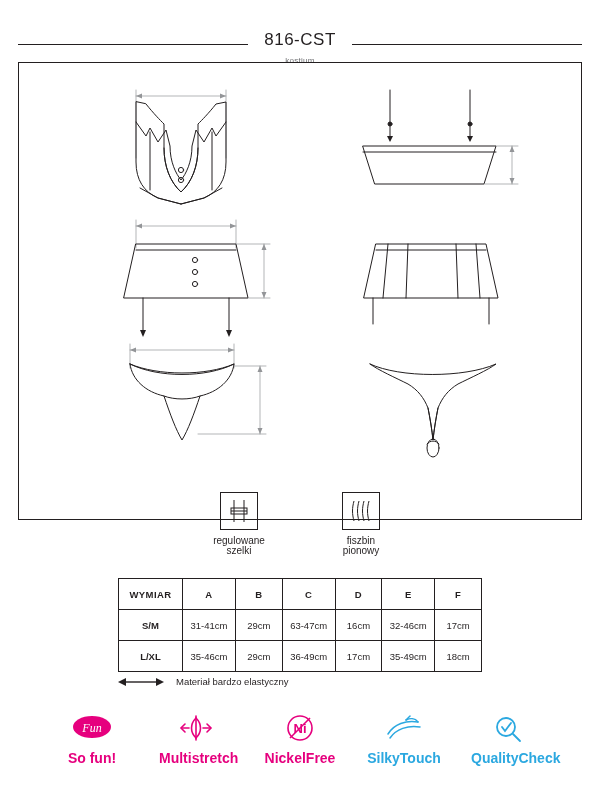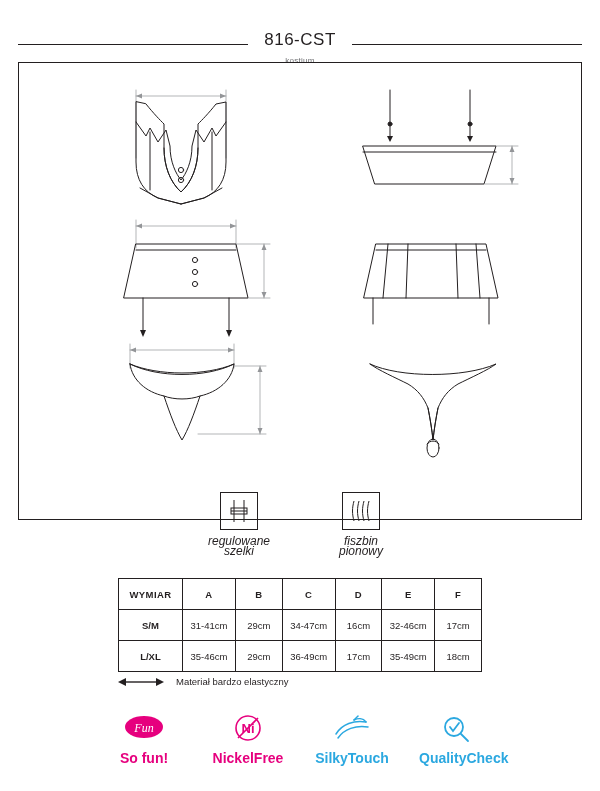--- a/index.html
+++ b/index.html
@@ -90,24 +90,23 @@
     width: 38px;
     height: 38px;
     border: 1px solid #231f20;
     margin: 0 auto 6px auto;
     box-sizing: border-box;
     display: flex;
     align-items: center;
     justify-content: center;
   }
   .feature .cap {
-    font-size: 12px;
+    font-size: 10px;
     line-height: 10px;
     color: #231f20;
-    font-style: italic;
   }
 
   
   .table-wrap {
     position: absolute;
     left: 118px;
     top: 578px;
     width: 364px;
   }
   table.sizes {
@@ -367,21 +366,21 @@
         <td class="val">B</td>
         <td class="val">C</td>
         <td class="val">D</td>
         <td class="val">E</td>
         <td class="val">F</td>
       </tr>
       <tr>
         <td class="label">S/M</td>
         <td>31-41cm</td>
         <td>29cm</td>
-        <td>34-47cm</td>
+        <td>63-47cm</td>
         <td>16cm</td>
         <td>32-46cm</td>
         <td>17cm</td>
       </tr>
       <tr>
         <td class="label">L/XL</td>
         <td>35-46cm</td>
         <td>29cm</td>
         <td>36-49cm</td>
         <td>17cm</td>
@@ -410,20 +409,36 @@
     <div class="badge">
       <div class="glyph">
         <svg width="44" height="30" viewBox="0 0 44 30">
           <ellipse cx="22" cy="13" rx="19" ry="11" fill="#e6007e"></ellipse>
           <text x="22" y="18" font-family="Liberation Serif, serif" font-size="12" font-style="italic" fill="#ffffff" text-anchor="middle">Fun</text>
         </svg>
       </div>
       <div class="blabel c-fun">So fun!</div>
     </div>
 
+    <div class="badge">
+      <div class="glyph">
+        <svg width="34" height="30" viewBox="0 0 34 30">
+          <g stroke="#e6007e" stroke-width="1.6" fill="none" stroke-linecap="round">
+            <line x1="17" y1="2" x2="17" y2="26"></line>
+            <path d="M17,4 C11,10 11,18 17,24"></path>
+            <path d="M17,4 C23,10 23,18 17,24"></path>
+            <line x1="3" y1="14" x2="10" y2="14"></line>
+            <line x1="24" y1="14" x2="31" y2="14"></line>
+            <polyline points="6,10 2,14 6,18"></polyline>
+            <polyline points="28,10 32,14 28,18"></polyline>
+          </g>
+        </svg>
+      </div>
+      <div class="blabel c-multi">Multistretch</div>
+    </div>
 
     <div class="badge">
       <div class="glyph">
         <svg width="34" height="30" viewBox="0 0 34 30">
           <circle cx="17" cy="14" r="12" fill="none" stroke="#e6007e" stroke-width="1.6"></circle>
           <text x="17" y="19" font-family="Liberation Sans, sans-serif" font-size="13" font-weight="bold" fill="#e6007e" text-anchor="middle">Ni</text>
           <line x1="7" y1="24" x2="27" y2="4" stroke="#e6007e" stroke-width="1.6"></line>
         </svg>
       </div>
       <div class="blabel c-nickel">NickelFree</div>

